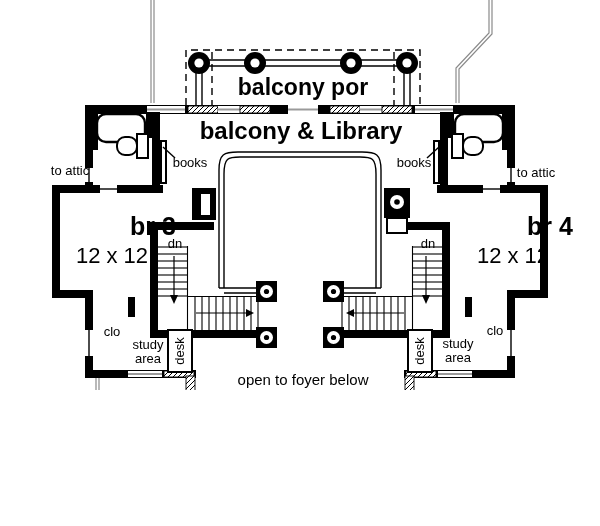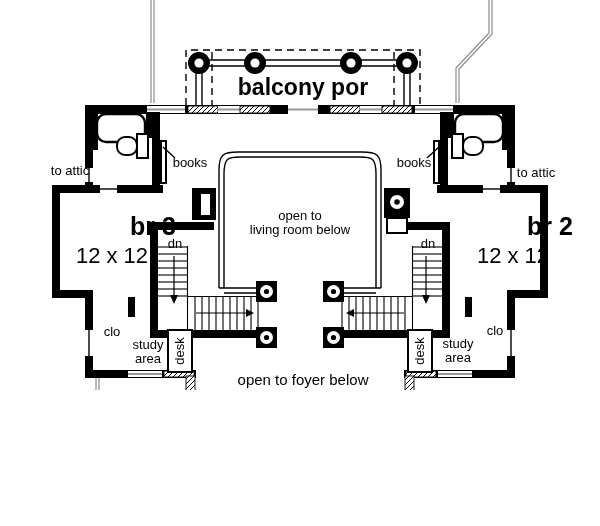--- a/index.html
+++ b/index.html
@@ -295,29 +295,29 @@
           <circle class="white" cx="253" cy="497" r="4.6"></circle>
       <circle class="wall" cx="352" cy="497" r="11"></circle>
           <circle class="white" cx="352" cy="497" r="4.6"></circle>
       <circle class="wall" cx="407" cy="497" r="11"></circle>
           <circle class="white" cx="407" cy="497" r="4.6"></circle>
     </g>
   </g>
 </svg>
 
   <div class="lbl b23" style="left:303px;top:87px">balcony por</div>
+  <div class="lbl b24" style="left:301px;top:131px">balcony &amp; Library</div>
   <div class="lbl s13" style="left:190px;top:163px">books</div>
   <div class="lbl s13" style="left:414px;top:163px">books</div>
   <div class="lbl s13" style="left:70px;top:171px">to attic</div>
   <div class="lbl s13" style="left:536px;top:173px">to attic</div>
   <div class="lbl b25" style="left:105px;top:226px">br 3</div>
   <div class="lbl n22" style="left:104px;top:256px">12 x 12</div>
-  <div class="lbl b25" style="left:502px;top:226px">br 2</div>
+  <div class="lbl b25" style="left:502px;top:226px">br 4</div>
   <div class="lbl n22" style="left:505px;top:256px">12 x 12</div>
-  <div class="lbl s13" style="left:300px;top:223px"><span>open to</span><br><span>living room below</span></div>
   <div class="lbl s13" style="left:175px;top:244px">dn</div>
   <div class="lbl s13" style="left:428px;top:244px">dn</div>
   <div class="lbl s13" style="left:112px;top:332px">clo</div>
   <div class="lbl s13" style="left:495px;top:331px">clo</div>
   <div class="lbl s13" style="left:148px;top:352px"><span>study</span><br><span>area</span></div>
   <div class="lbl s13" style="left:458px;top:351px"><span>study</span><br><span>area</span></div>
   <div class="lbl s13 vert" style="left:180px;top:351px">desk</div>
   <div class="lbl s13 vert" style="left:420px;top:351px">desk</div>
   <div class="lbl s15" style="left:303px;top:380px">open to foyer below</div>
 </div>

